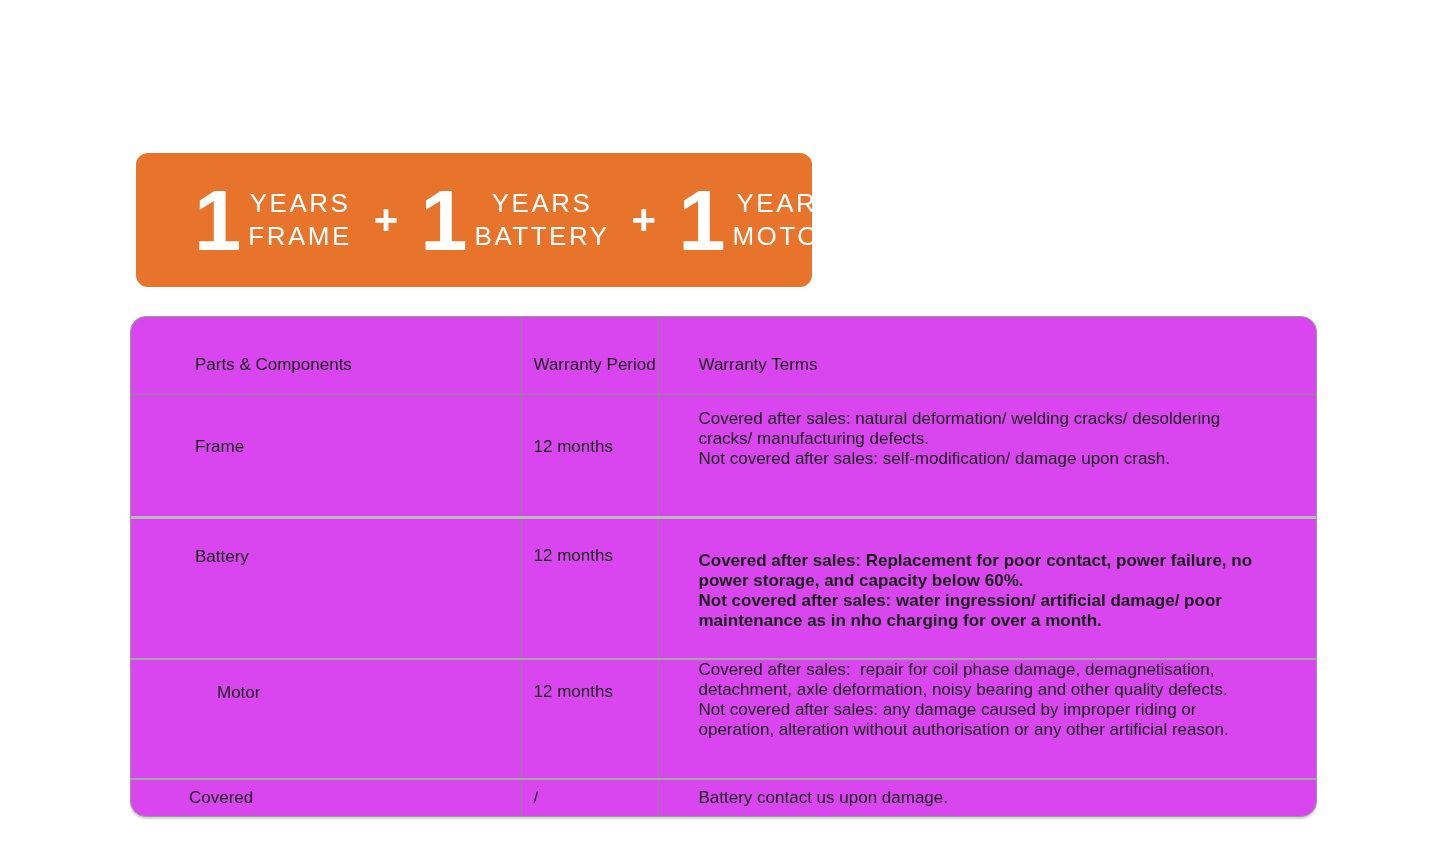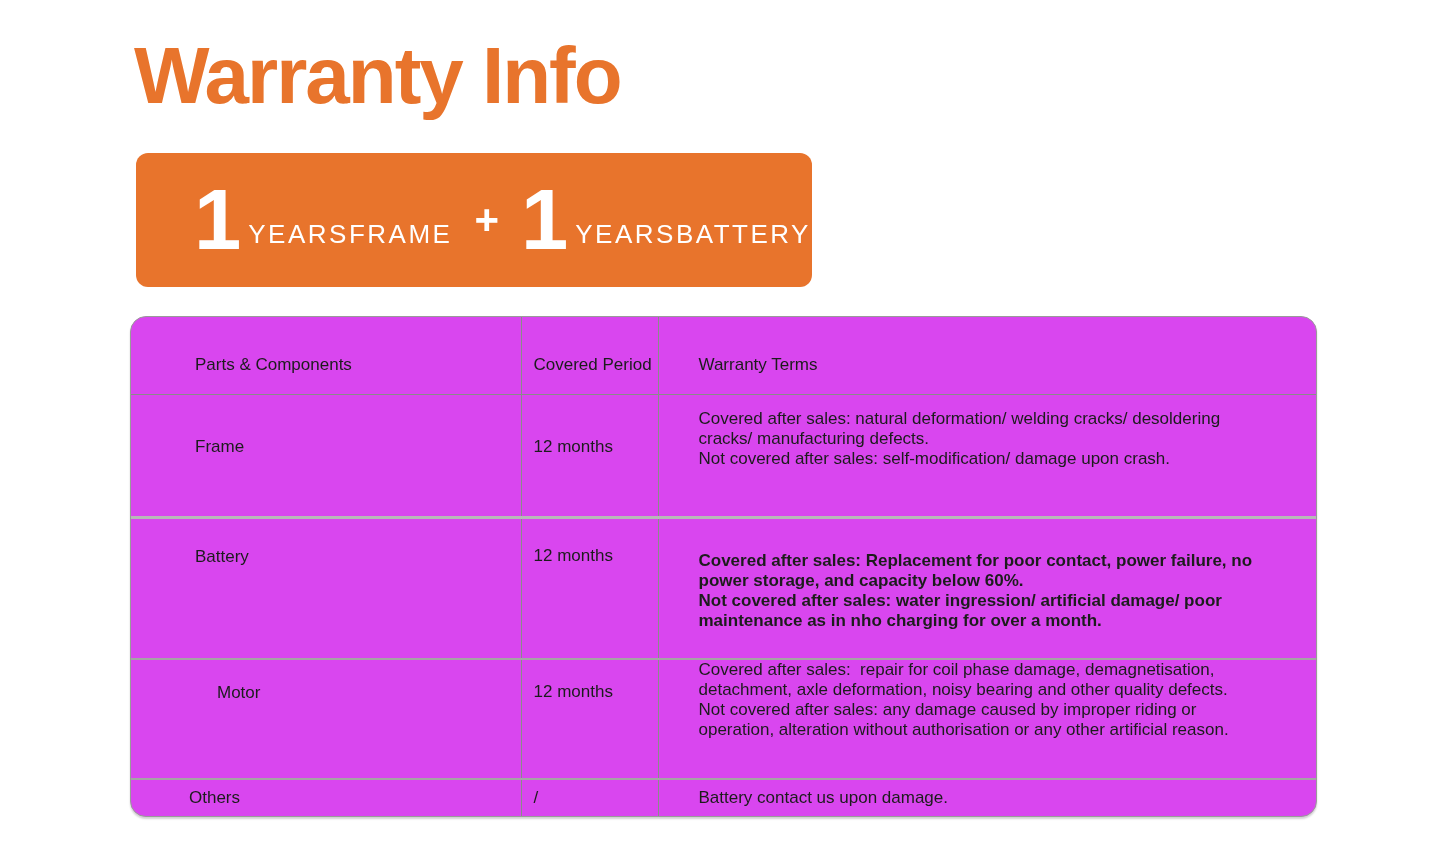--- a/index.html
+++ b/index.html
@@ -43,22 +43,23 @@
   }
   .banner-item { display: flex; align-items: flex-end; }
   .banner-num {
     font-size: 85px;
     font-weight: bold;
     line-height: 0.74;
     letter-spacing: -2px;
   }
   .banner-labels {
     display: flex;
-    flex-direction: row;
+    flex-direction: column;
     margin-left: 9px;
+    align-items: center;
   }
   .banner-labels span {
     font-size: 26px;
     line-height: 33px;
     letter-spacing: 2.5px;
     font-weight: 500;
   }
   .plus {
     font-size: 42px;
     font-weight: bold;
@@ -125,21 +126,20 @@
   td.terms {
     white-space: pre-wrap;
     line-height: 20px;
   }
 </style>
 </head>
 <body>
 
 <div class="page">
 
-  <h1 class="page-title">Warranty Info</h1>
 
   <div class="banner">
     <div class="banner-item">
       <span class="banner-num">1</span>
       <span class="banner-labels">
         <span>YEARS</span>
         <span>FRAME</span>
       </span>
     </div>
     <span class="plus">+</span>
@@ -163,21 +163,21 @@
   <div class="table-wrap">
     <table>
       <colgroup>
         <col class="col-part">
         <col class="col-period">
         <col class="col-terms">
       </colgroup>
       <tbody>
           <tr class="header-row">
         <th class="c0">Parts &amp; Components</th>
-        <th class="c1">Covered Period</th>
+        <th class="c1">Warranty Period</th>
         <th class="c2">Warranty Terms</th>
       </tr>
       <tr class="r0">
         <td class="c0">Frame</td>
         <td class="c1">12 months</td>
         <td class="c2 terms">Covered after sales: natural deformation/ welding cracks/ desoldering
 cracks/ manufacturing defects.
 Not covered after sales: self-modification/ damage upon crash.</td>
       </tr>
       <tr class="r1">
@@ -190,21 +190,21 @@
       </tr>
       <tr class="r2">
         <td class="c0">Motor</td>
         <td class="c1">12 months</td>
         <td class="c2 terms">Covered after sales:  repair for coil phase damage, demagnetisation,
 detachment, axle deformation, noisy bearing and other quality defects.
 Not covered after sales: any damage caused by improper riding or
 operation, alteration without authorisation or any other artificial reason.</td>
       </tr>
       <tr class="r3">
-        <td class="c0">Others</td>
+        <td class="c0">Covered</td>
         <td class="c1">/</td>
         <td class="c2 terms">Battery contact us upon damage.</td>
       </tr>
     </tbody>
       </table>
   </div>
 
 </div>
 
 </body></html>

